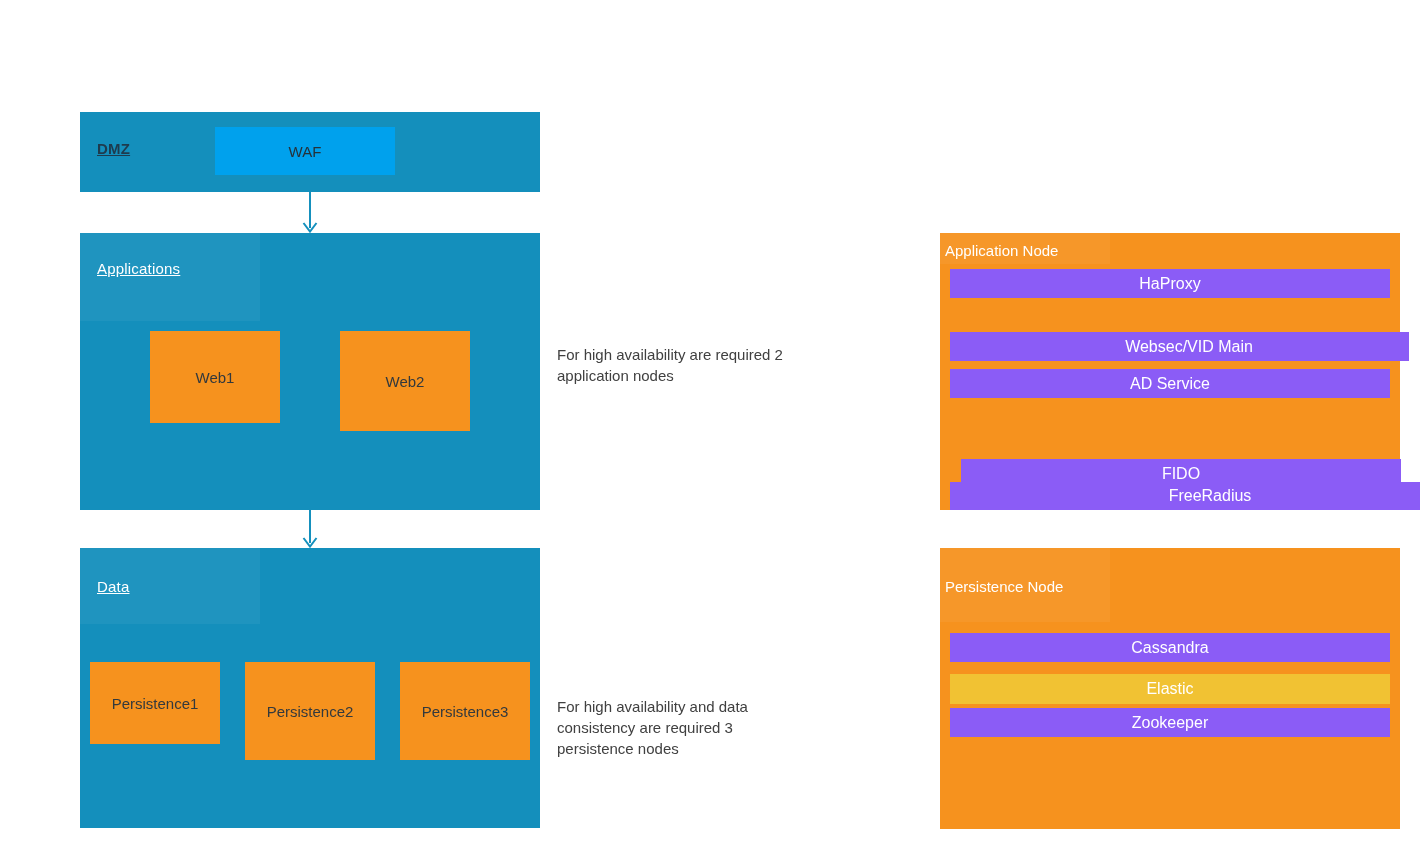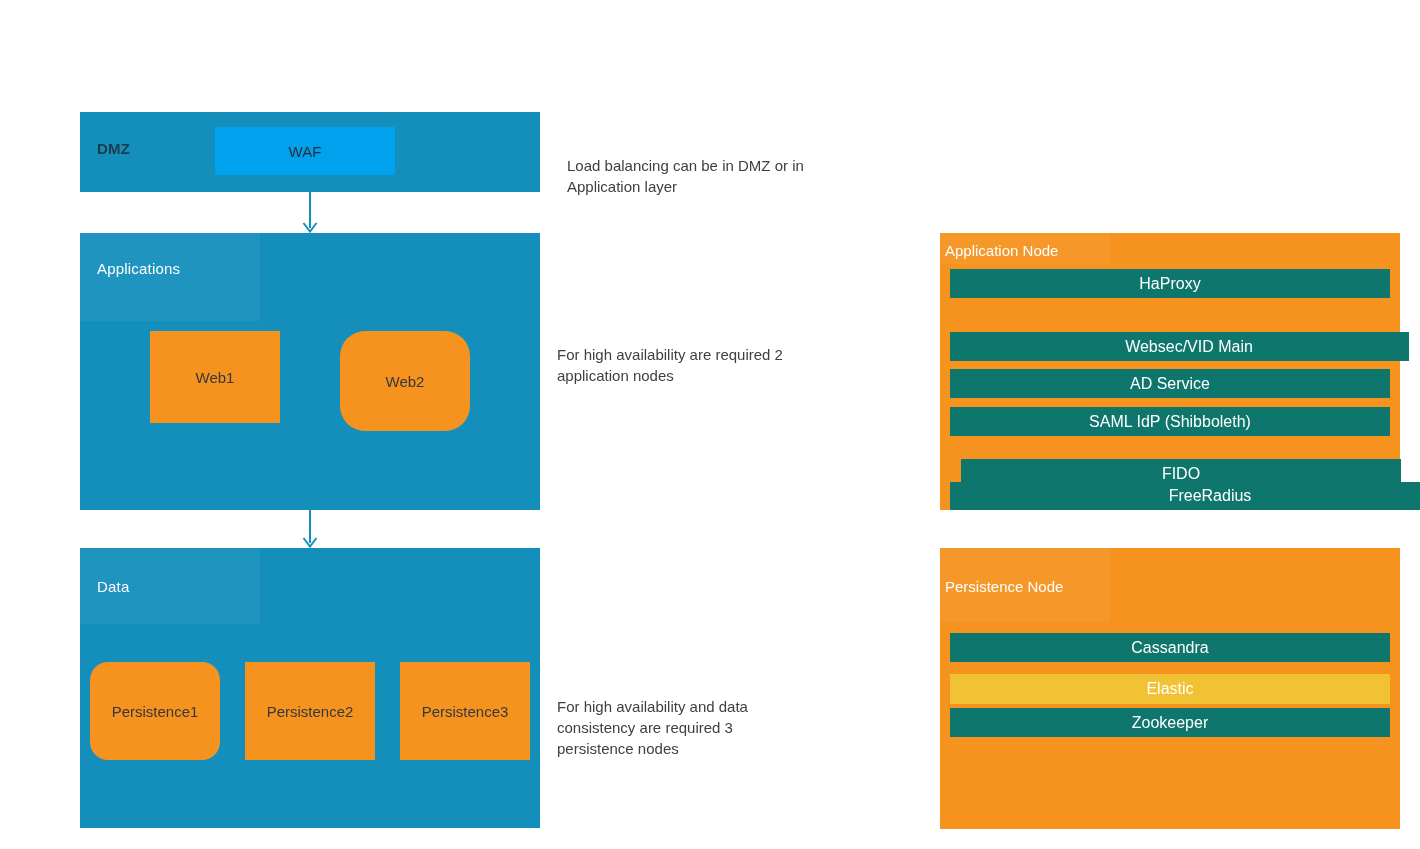--- a/index.html
+++ b/index.html
@@ -21,20 +21,21 @@
     left: 80px;
     width: 460px;
     background: #148FBC;
   }
   .layer-label {
     position: absolute;
     left: 17px;
     font-size: 15px;
     color: #ffffff;
     letter-spacing: 0.2px;
+    text-decoration: underline;
   }
   .layer-label.dark { color: #1E3B4E; font-weight: 600; }
   .label-highlight {
     position: absolute;
     left: 0; top: 0;
     background: rgba(255,255,255,0.05);
     pointer-events: none;
   }
 
   .waf-box {
@@ -73,21 +74,21 @@
     position: absolute;
     left: 5px;
     font-size: 15px;
     color: #ffffff;
   }
   .service-bar {
     position: absolute;
     left: 10px;
     width: 440px;
     height: 29px;
-    background: #0f766e;
+    background: #8b5cf6;
     color: #ffffff;
     font-size: 16px;
     display: flex;
     align-items: center;
     justify-content: center;
   }
   .service-bar.yellow { background: #F1C233; }
 
   .arrow-svg { position: absolute; overflow: visible; }
 </style>
@@ -107,55 +108,53 @@
     <line x1="10" y1="0" x2="10" y2="36" stroke="#1590BD" stroke-width="2"></line>
     <polyline points="3.5,31 10,39.5 16.5,31" fill="none" stroke="#1590BD" stroke-width="2"></polyline>
   </svg>
 
   <div class="layer" style="top:233px; height:277px;">
     <div class="label-highlight" style="width:180px; height:88px;"></div>
     <div class="layer-label" style="top:27px;">Applications</div>
     <div class="node-box" style="left:70px; top:98px; width:130px; height:92px;">
       <span>Web1</span>
     </div>
-    <div class="node-box" style="left:260px; top:98px; width:130px; height:100px;border-radius:25px;">
+    <div class="node-box" style="left:260px; top:98px; width:130px; height:100px;">
       <span>Web2</span>
     </div>
   </div>
 
   <svg class="arrow-svg" style="left:300px; top:510px;" width="20" height="38">
     <line x1="10" y1="0" x2="10" y2="33" stroke="#1590BD" stroke-width="2"></line>
     <polyline points="3.5,28 10,36.5 16.5,28" fill="none" stroke="#1590BD" stroke-width="2"></polyline>
   </svg>
 
   <div class="layer" style="top:548px; height:280px;">
     <div class="label-highlight" style="width:180px; height:76px;"></div>
     <div class="layer-label" style="top:30px;">Data</div>
-    <div class="node-box" style="left:10px; top:114px; width:130px; height:98px;border-radius:18px;">
+    <div class="node-box" style="left:10px; top:114px; width:130px; height:82px;">
       <span>Persistence1</span>
     </div>
     <div class="node-box" style="left:165px; top:114px; width:130px; height:98px;">
       <span>Persistence2</span>
     </div>
     <div class="node-box" style="left:320px; top:114px; width:130px; height:98px;">
       <span>Persistence3</span>
     </div>
   </div>
 
-  <div class="annotation" style="left:567px; top:155px; width:295px;">Load balancing can be in DMZ or in Application layer</div>
   <div class="annotation" style="left:557px; top:344px; width:290px;">For high availability are required 2 application nodes</div>
   <div class="annotation" style="left:557px; top:696px; width:245px;">For high availability and data consistency are required 3 persistence nodes</div>
 
   <div class="panel" style="left:940px; top:233px; height:277px;">
     <div class="label-highlight" style="width:170px; height:31px;"></div>
     <div class="panel-title" style="top:9px;">Application Node</div>
     <div class="service-bar" style="top:36px;">HaProxy</div>
     <div class="service-bar" style="top:99px;padding-left:19px;">Websec/VID Main</div>
     <div class="service-bar" style="top:136px;">AD Service</div>
-    <div class="service-bar" style="top:174px;">SAML IdP (Shibboleth)</div>
     <div class="service-bar" style="top:226px;margin-left:11px;">FIDO</div>
     <div class="service-bar" style="top:249px; height:28px;padding-left:40px;">FreeRadius</div>
   </div>
 
   <div class="panel" style="left:940px; top:548px; height:281px;">
     <div class="label-highlight" style="width:170px; height:74px;"></div>
     <div class="panel-title" style="top:30px;">Persistence Node</div>
     <div class="service-bar" style="top:85px;">Cassandra</div>
     <div class="service-bar yellow" style="top:126px; height:30px;">Elastic</div>
     <div class="service-bar" style="top:160px;">Zookeeper</div>

